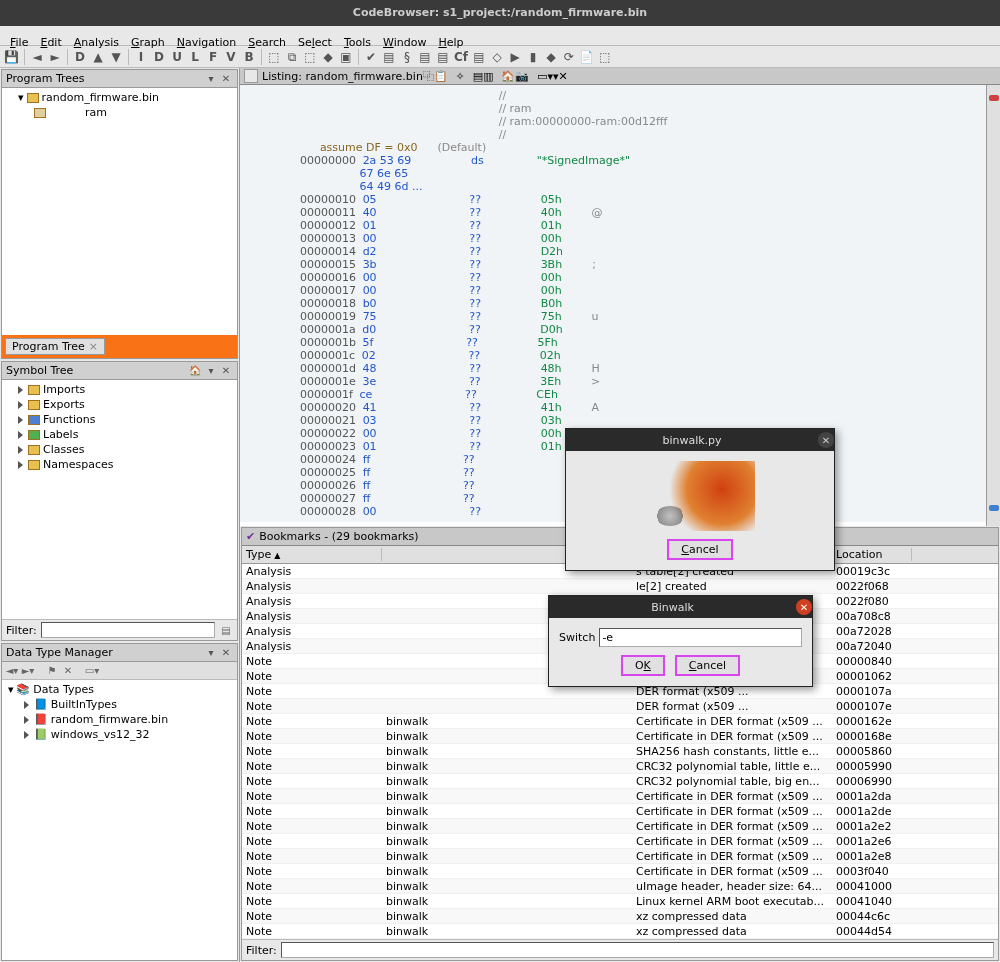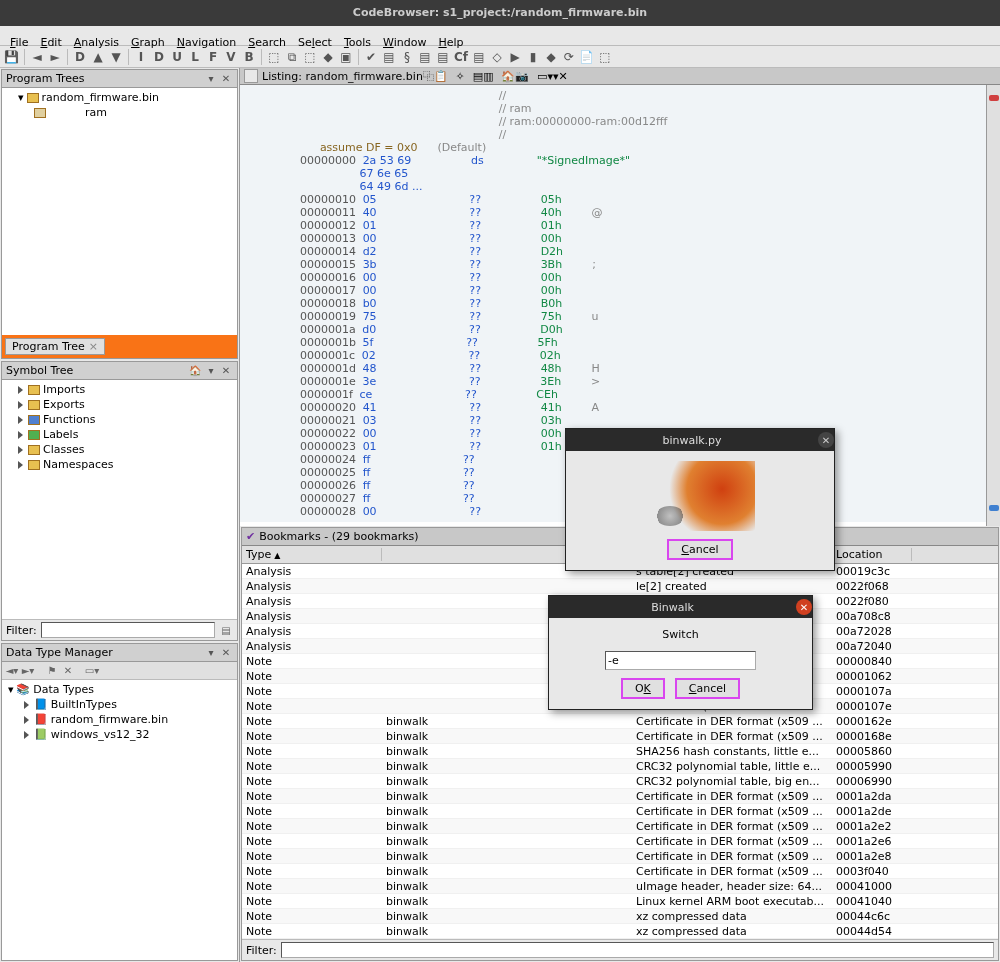--- a/index.html
+++ b/index.html
@@ -481,21 +481,21 @@
     <button class="dialog-btn"><u>C</u>ancel</button>
   </div>
 </div>
 
 <div class="dialog" style="left:548px; top:595px; width:265px;">
   <div class="dialog-title">
     <span class="dt-txt">Binwalk</span>
     <span class="dt-close red">✕</span>
   </div>
   <div class="dialog-body">
-    <div style="display:flex; align-items:center; gap:10px; width:100%;flex-direction:column;">
+    <div style="display:flex; align-items:center; gap:4px; width:100%;">
       <span>Switch</span>
       <input type="text" style="flex: 1 1 0%;" value="-e">
     </div>
     <div style="display:flex; gap:10px;">
       <button class="dialog-btn">O<u>K</u></button>
       <button class="dialog-btn"><u>C</u>ancel</button>
     </div>
   </div>
 </div>
 

